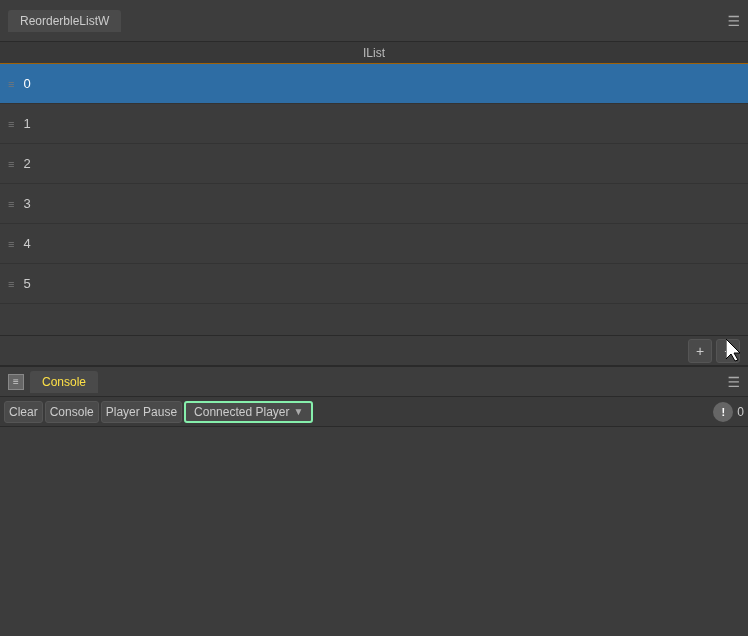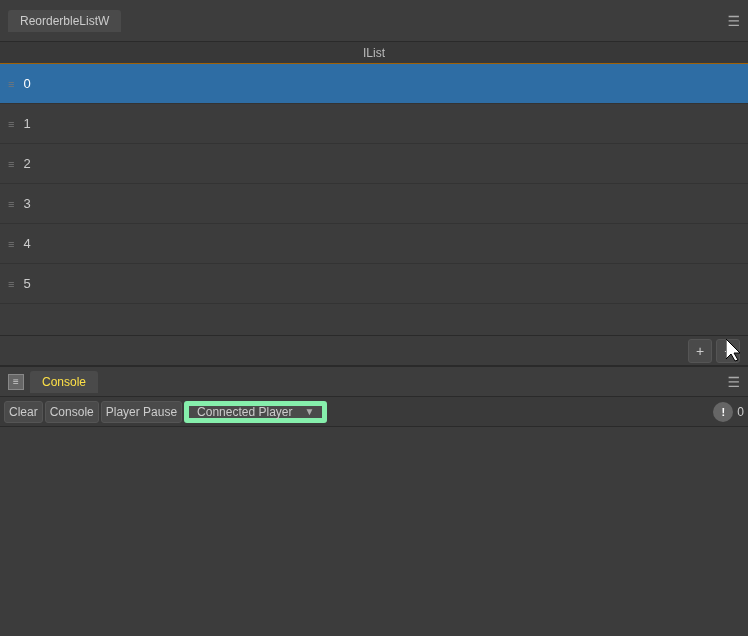--- a/index.html
+++ b/index.html
@@ -190,28 +190,28 @@
       cursor: pointer;
       display: flex;
       align-items: center;
       white-space: nowrap;
     }
 
     .connected-player-btn {
       height: 22px;
       padding: 0 8px;
       background: #4a4a4a;
-      border: 5px solid #86efac;
+      border: 2px solid #86efac;
       border-radius: 3px;
       color: #ccc;
       font-size: 12px;
       cursor: pointer;
       display: flex;
       align-items: center;
-      gap: 12px;
+      gap: 4px;
     }
 
     .dropdown-arrow {
       font-size: 10px;
       color: #aaa;
     }
 
     .console-toolbar-right {
       margin-left: auto;
       display: flex;

